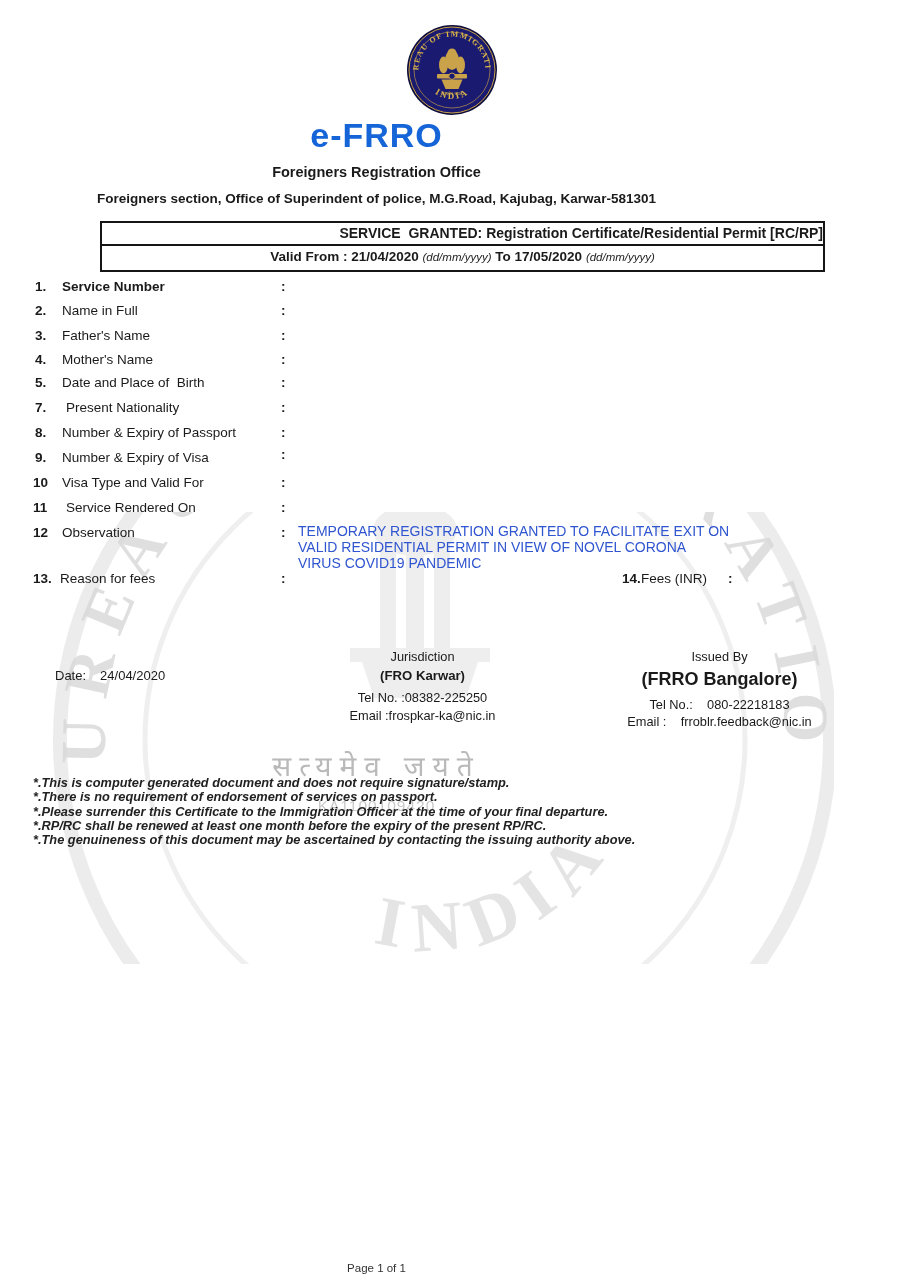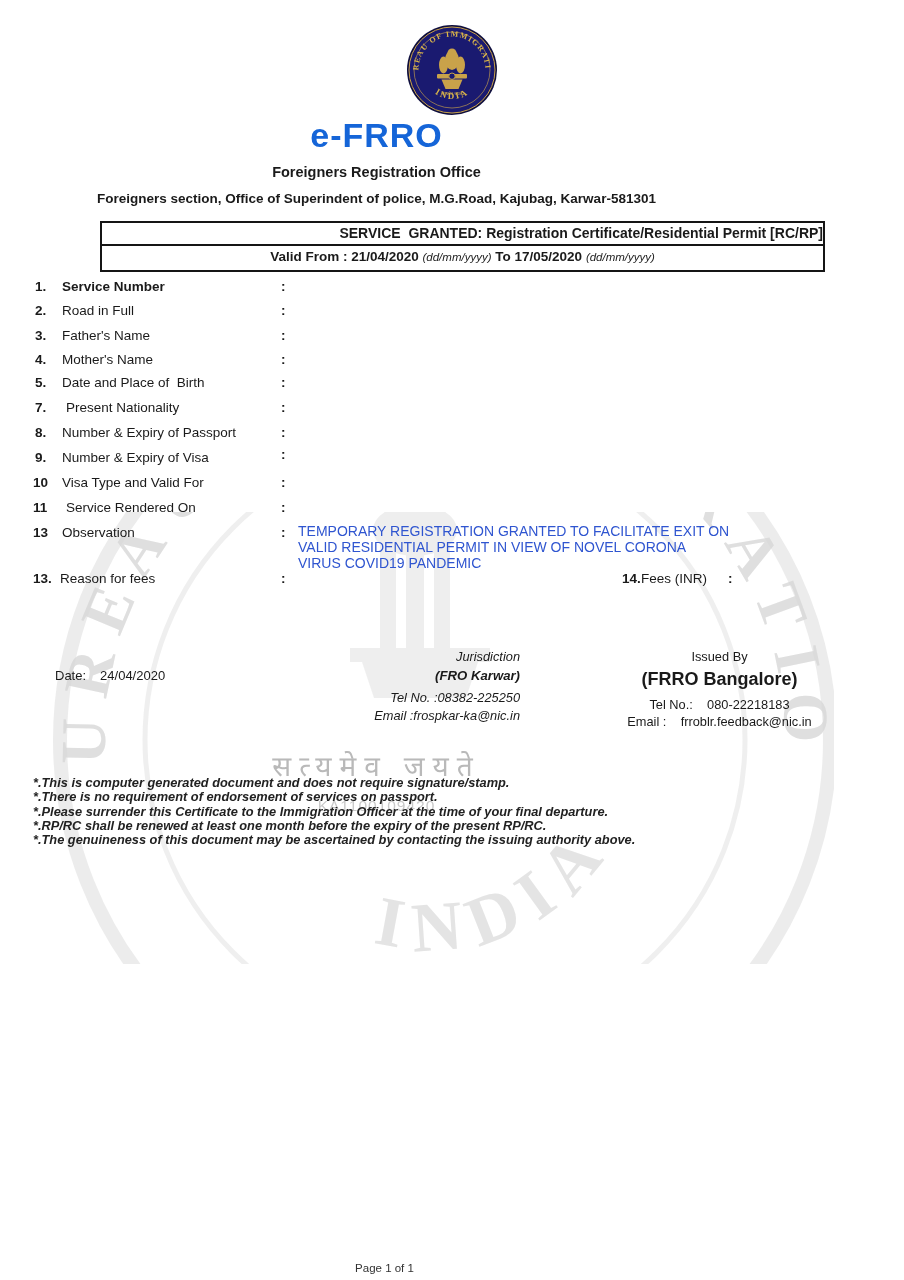--- a/index.html
+++ b/index.html
@@ -30,38 +30,38 @@
   .flabel{position:absolute;left:62px;}
   .fcolon{position:absolute;left:281px;font-weight:bold;}
   .obs-value{left:298px;top:524px;width:434px;font-size:14px;line-height:15.8px;color:#2f55d0;}
   .fee-num{position:absolute;left:622px;font-weight:bold;}
   .fee-label{position:absolute;left:641px;}
   .fee-colon{position:absolute;left:728px;font-weight:bold;}
 
   
   .date-line{left:55px;top:668px;font-size:13px;}
   .date-line .dv{margin-left:14px;}
-  .juris{left:325px;top:649px;width:195px;text-align:right;font-size:12.8px;font-style:italic;}
+  .juris{left:325px;top:649px;width:195px;text-align:center;font-size:12.8px;}
   .juris .nm{font-weight:bold;font-size:13.2px;margin-top:4px;}
   .juris .tl{margin-top:7px;}
   .juris .em{margin-top:3px;}
   .issued{left:592px;top:649px;width:255px;text-align:center;font-size:12.8px;}
   .issued .nm{font-weight:bold;font-size:18px;margin-top:5px;}
   .issued .tl{margin-top:7px;}
   .issued .em{margin-top:2px;}
 
   
   .motto{top:746px;font-size:28px;color:#b9b9b9;letter-spacing:8px;}
   .ref1{top:781px;font-size:15.5px;font-weight:bold;color:#c3c3c3;letter-spacing:1px;}
   .ref2{top:797px;font-size:15.5px;color:#c9c9c9;letter-spacing:1px;}
 
   
   .footnotes{left:33px;top:776px;width:830px;font-size:12.8px;font-weight:bold;font-style:italic;line-height:14.3px;color:#222;}
 
-  .page-footer{top:1262px;font-size:11.5px;color:#333;padding-left:8px;}
+  .page-footer{top:1262px;font-size:11.5px;color:#333;}
 
   .wm{left:28px;top:512px;}
 </style>
 </head>
 <body>
 
 <div class="page">
 
   <svg class="abs wm" width="806" height="452" viewBox="0 0 806 452" aria-hidden="true">
     <defs>
@@ -128,21 +128,21 @@
     </div>
   </div>
 
   <div class="abs frow" style="top:279px">
     <span class="fnum">1.</span>
     <span class="flabel b">Service Number</span>
     <span class="fcolon">:</span>
   </div>
   <div class="abs frow" style="top:303px">
     <span class="fnum">2.</span>
-    <span class="flabel">Road in Full</span>
+    <span class="flabel">Name in Full</span>
     <span class="fcolon">:</span>
   </div>
   <div class="abs frow" style="top:328px">
     <span class="fnum">3.</span>
     <span class="flabel">Father's Name</span>
     <span class="fcolon">:</span>
   </div>
   <div class="abs frow" style="top:352px">
     <span class="fnum">4.</span>
     <span class="flabel">Mother's Name</span>
@@ -172,21 +172,21 @@
     <span class="fnum" style="left:33px">10</span>
     <span class="flabel">Visa Type and Valid For</span>
     <span class="fcolon">:</span>
   </div>
   <div class="abs frow" style="top:500px">
     <span class="fnum" style="left:33px">11</span>
     <span class="flabel" style="left:66px">Service Rendered On</span>
     <span class="fcolon">:</span>
   </div>
   <div class="abs frow" style="top:525px">
-    <span class="fnum" style="left:33px">13</span>
+    <span class="fnum" style="left:33px">12</span>
     <span class="flabel">Observation</span>
     <span class="fcolon">:</span>
   </div>
   <div class="abs obs-value">TEMPORARY REGISTRATION GRANTED TO FACILITATE EXIT ON VALID RESIDENTIAL PERMIT IN VIEW OF NOVEL CORONA VIRUS COVID19 PANDEMIC</div>
 
   <div class="abs frow" style="top:571px">
     <span class="fnum" style="left:33px">13.</span>
     <span class="flabel" style="left:60px">Reason for fees</span>
     <span class="fcolon">:</span>
     <span class="fee-num">14.</span>

